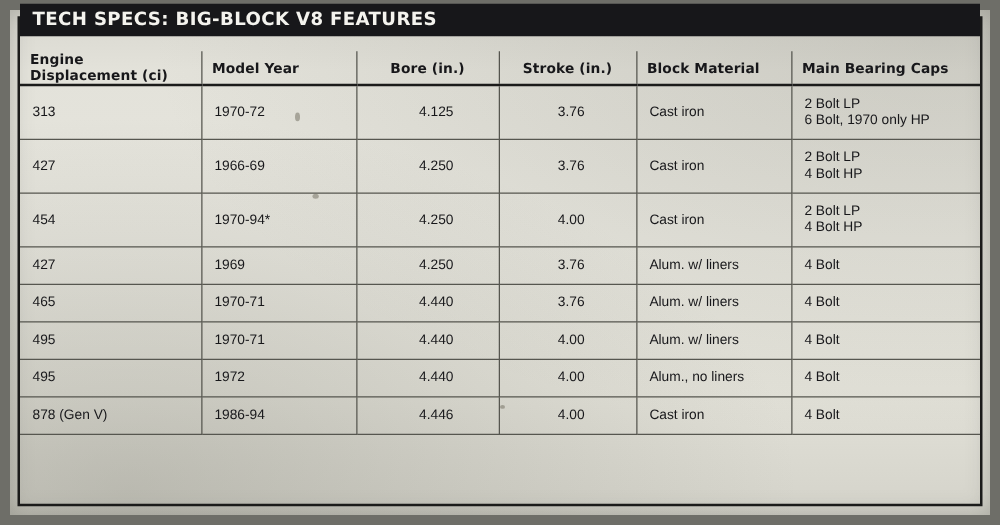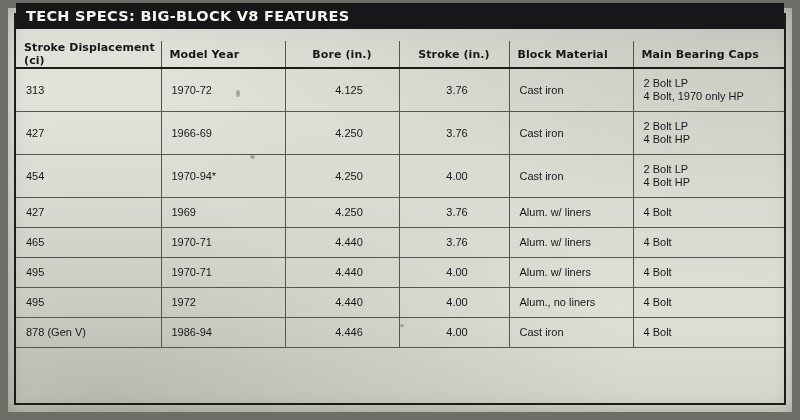--- a/index.html
+++ b/index.html
@@ -137,38 +137,38 @@
     <colgroup>
       <col class="c0">
         <col class="c1">
         <col class="c2">
         <col class="c3">
         <col class="c4">
         <col class="c5">
     </colgroup>
     <thead>
       <tr>
-        <th class="lft">Stroke Displacement (ci)</th>
+        <th class="lft">Engine Displacement (ci)</th>
         <th class="lft">Model Year</th>
         <th>Bore (in.)</th>
         <th>Stroke (in.)</th>
         <th class="lft">Block Material</th>
         <th class="lft last">Main Bearing Caps</th>
       </tr>
     </thead>
     <tbody>
       <tr class="tall">
         <td class="c-disp">313</td>
         <td class="c-year">1970-72</td>
         <td class="c-bore">4.125</td>
         <td class="c-stroke">3.76</td>
         <td class="c-block">Cast iron</td>
         <td class="c-caps last two-line">
           <span>2 Bolt LP</span>
-          <span>4 Bolt, 1970 only HP</span>
+          <span>6 Bolt, 1970 only HP</span>
         </td>
       </tr>
       <tr class="tall">
         <td class="c-disp">427</td>
         <td class="c-year">1966-69</td>
         <td class="c-bore">4.250</td>
         <td class="c-stroke">3.76</td>
         <td class="c-block">Cast iron</td>
         <td class="c-caps last two-line">
           <span>2 Bolt LP</span>

